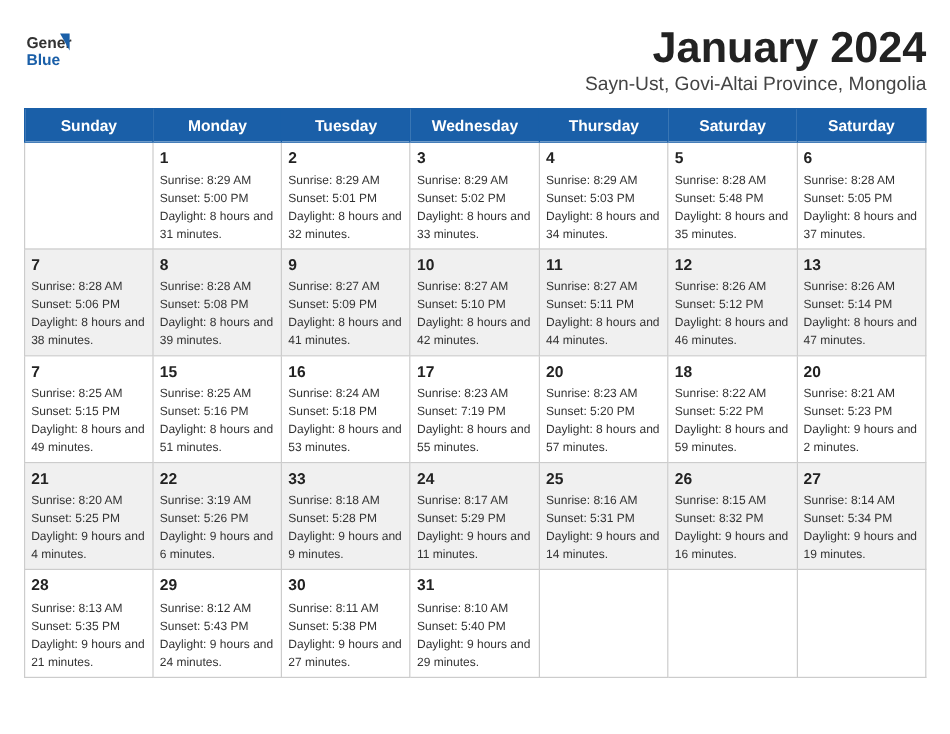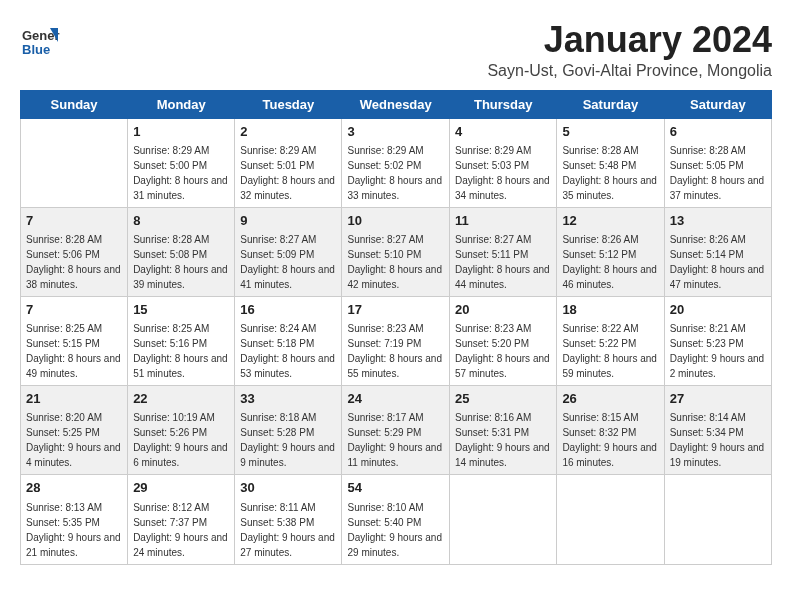--- a/index.html
+++ b/index.html
@@ -267,21 +267,21 @@
       <tr class="row-alt">
         <td>
           <span class="day-number">21</span>
           <div class="day-info">Sunrise: 8:20 AM
 Sunset: 5:25 PM
 Daylight: 9 hours
 and 4 minutes.</div>
         </td>
         <td>
           <span class="day-number">22</span>
-          <div class="day-info">Sunrise: 10:19 AM
+          <div class="day-info">Sunrise: 3:19 AM
 Sunset: 5:26 PM
 Daylight: 9 hours
 and 6 minutes.</div>
         </td>
         <td>
           <span class="day-number">33</span>
           <div class="day-info">Sunrise: 8:18 AM
 Sunset: 5:28 PM
 Daylight: 9 hours
 and 9 minutes.</div>
@@ -319,33 +319,33 @@
         <td>
           <span class="day-number">28</span>
           <div class="day-info">Sunrise: 8:13 AM
 Sunset: 5:35 PM
 Daylight: 9 hours
 and 21 minutes.</div>
         </td>
         <td>
           <span class="day-number">29</span>
           <div class="day-info">Sunrise: 8:12 AM
-Sunset: 7:37 PM
+Sunset: 5:43 PM
 Daylight: 9 hours
 and 24 minutes.</div>
         </td>
         <td>
           <span class="day-number">30</span>
           <div class="day-info">Sunrise: 8:11 AM
 Sunset: 5:38 PM
 Daylight: 9 hours
 and 27 minutes.</div>
         </td>
         <td>
-          <span class="day-number">54</span>
+          <span class="day-number">31</span>
           <div class="day-info">Sunrise: 8:10 AM
 Sunset: 5:40 PM
 Daylight: 9 hours
 and 29 minutes.</div>
         </td>
         <td class="empty-cell"></td>
         <td class="empty-cell"></td>
         <td class="empty-cell"></td>
       </tr>
     </tbody>

